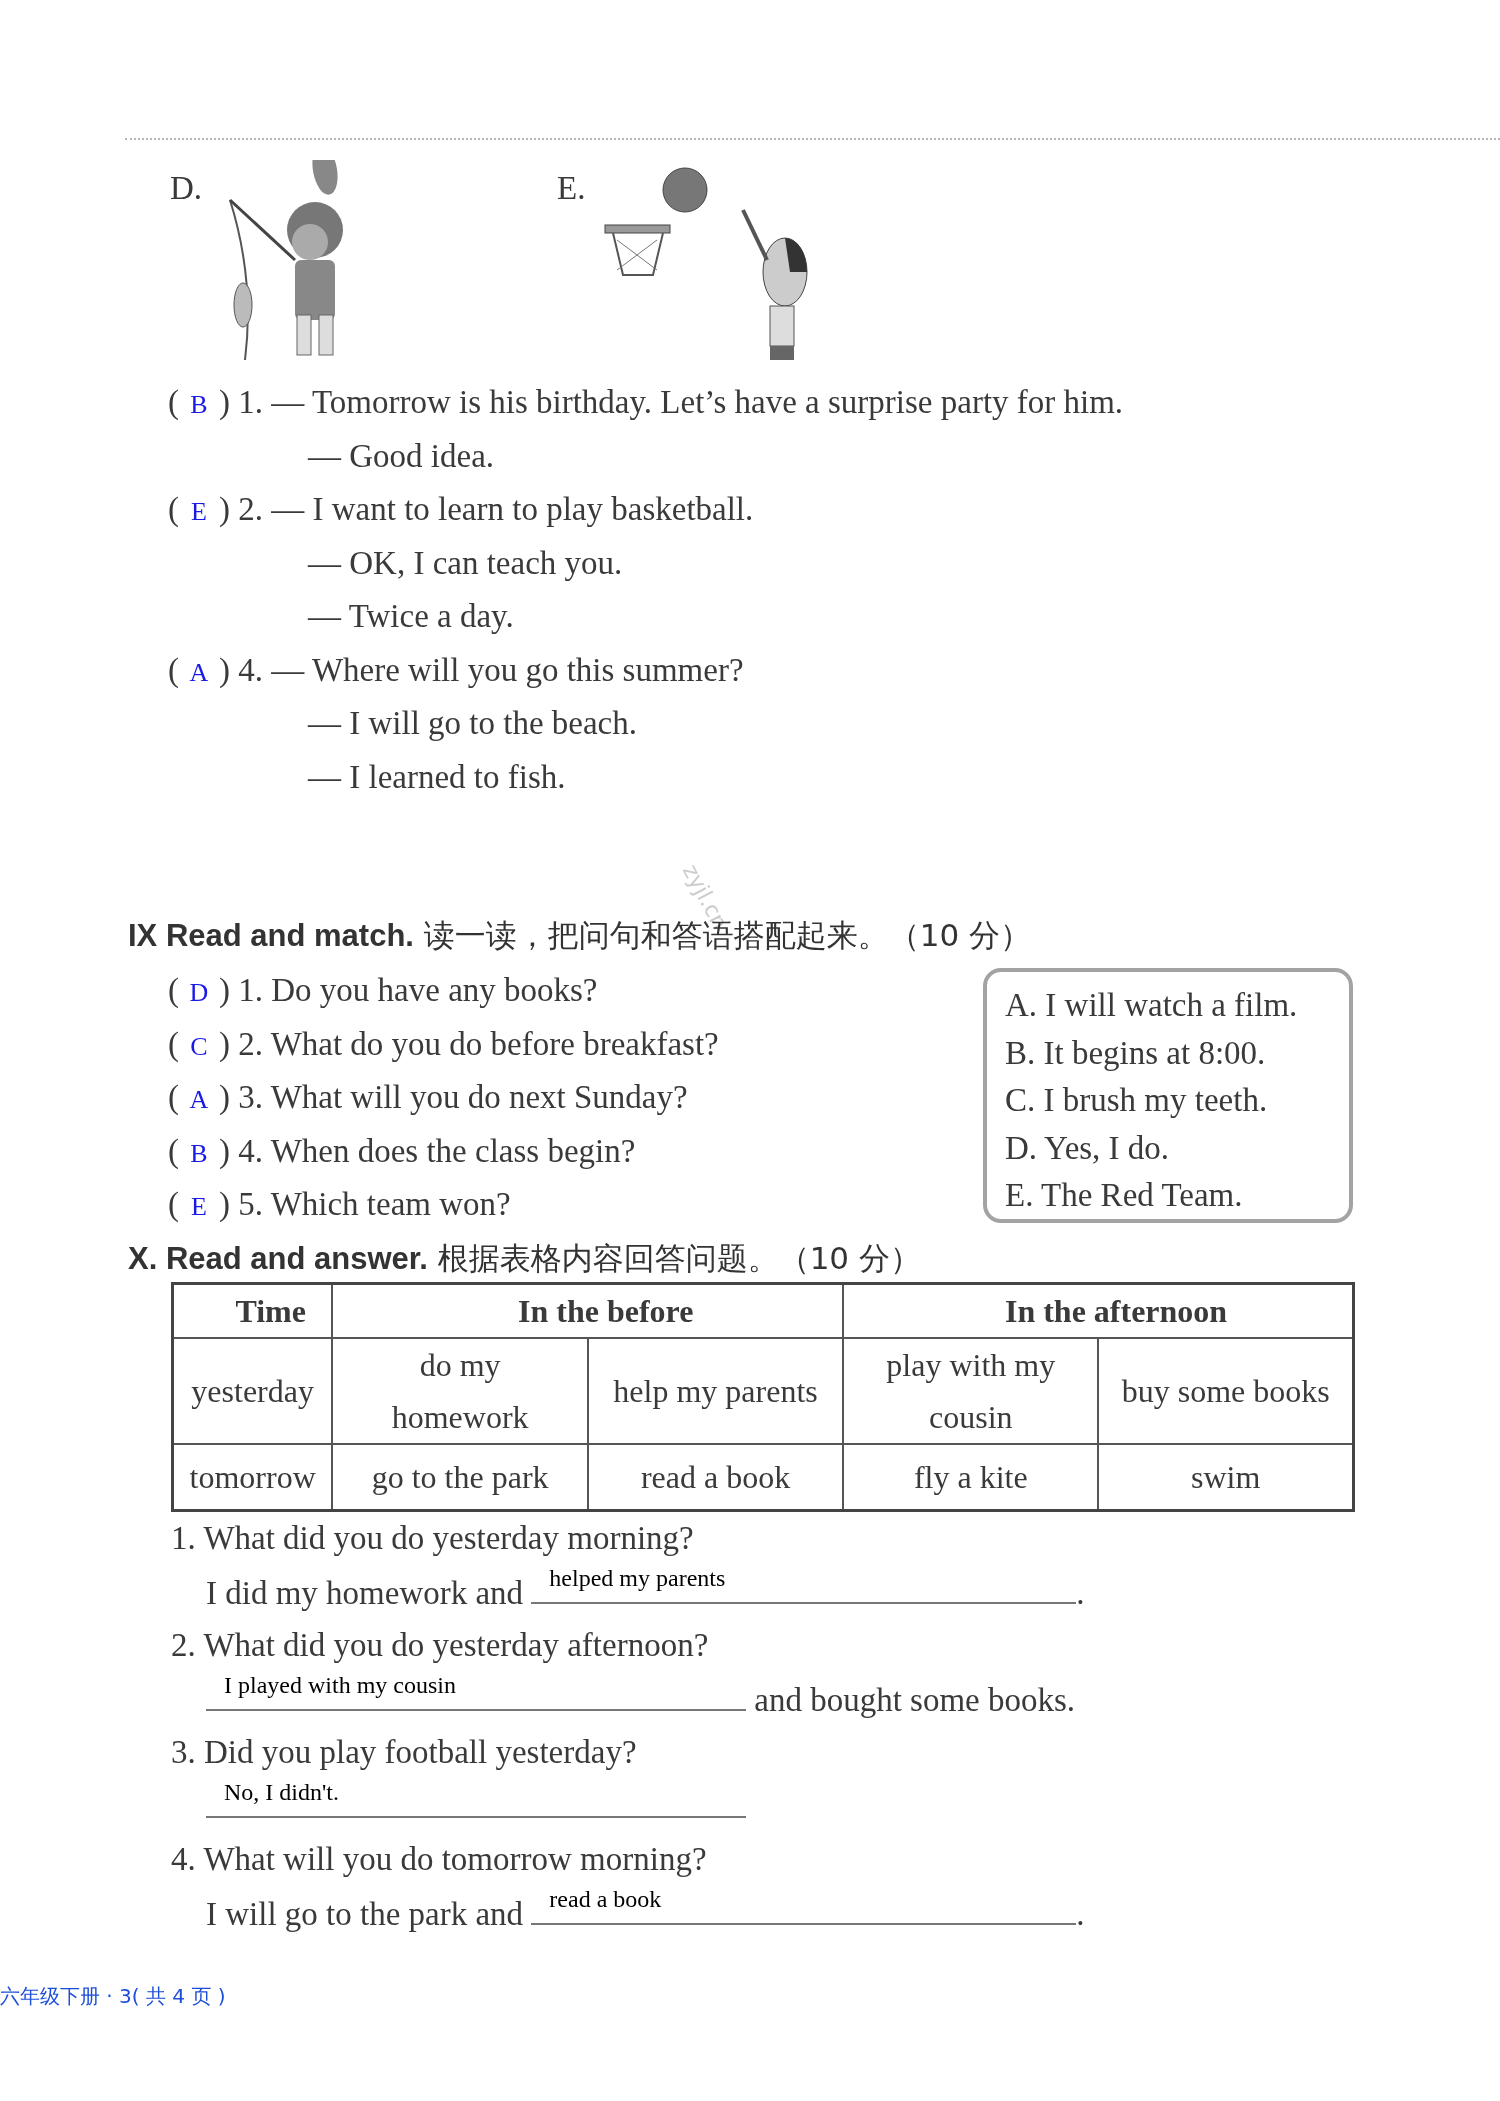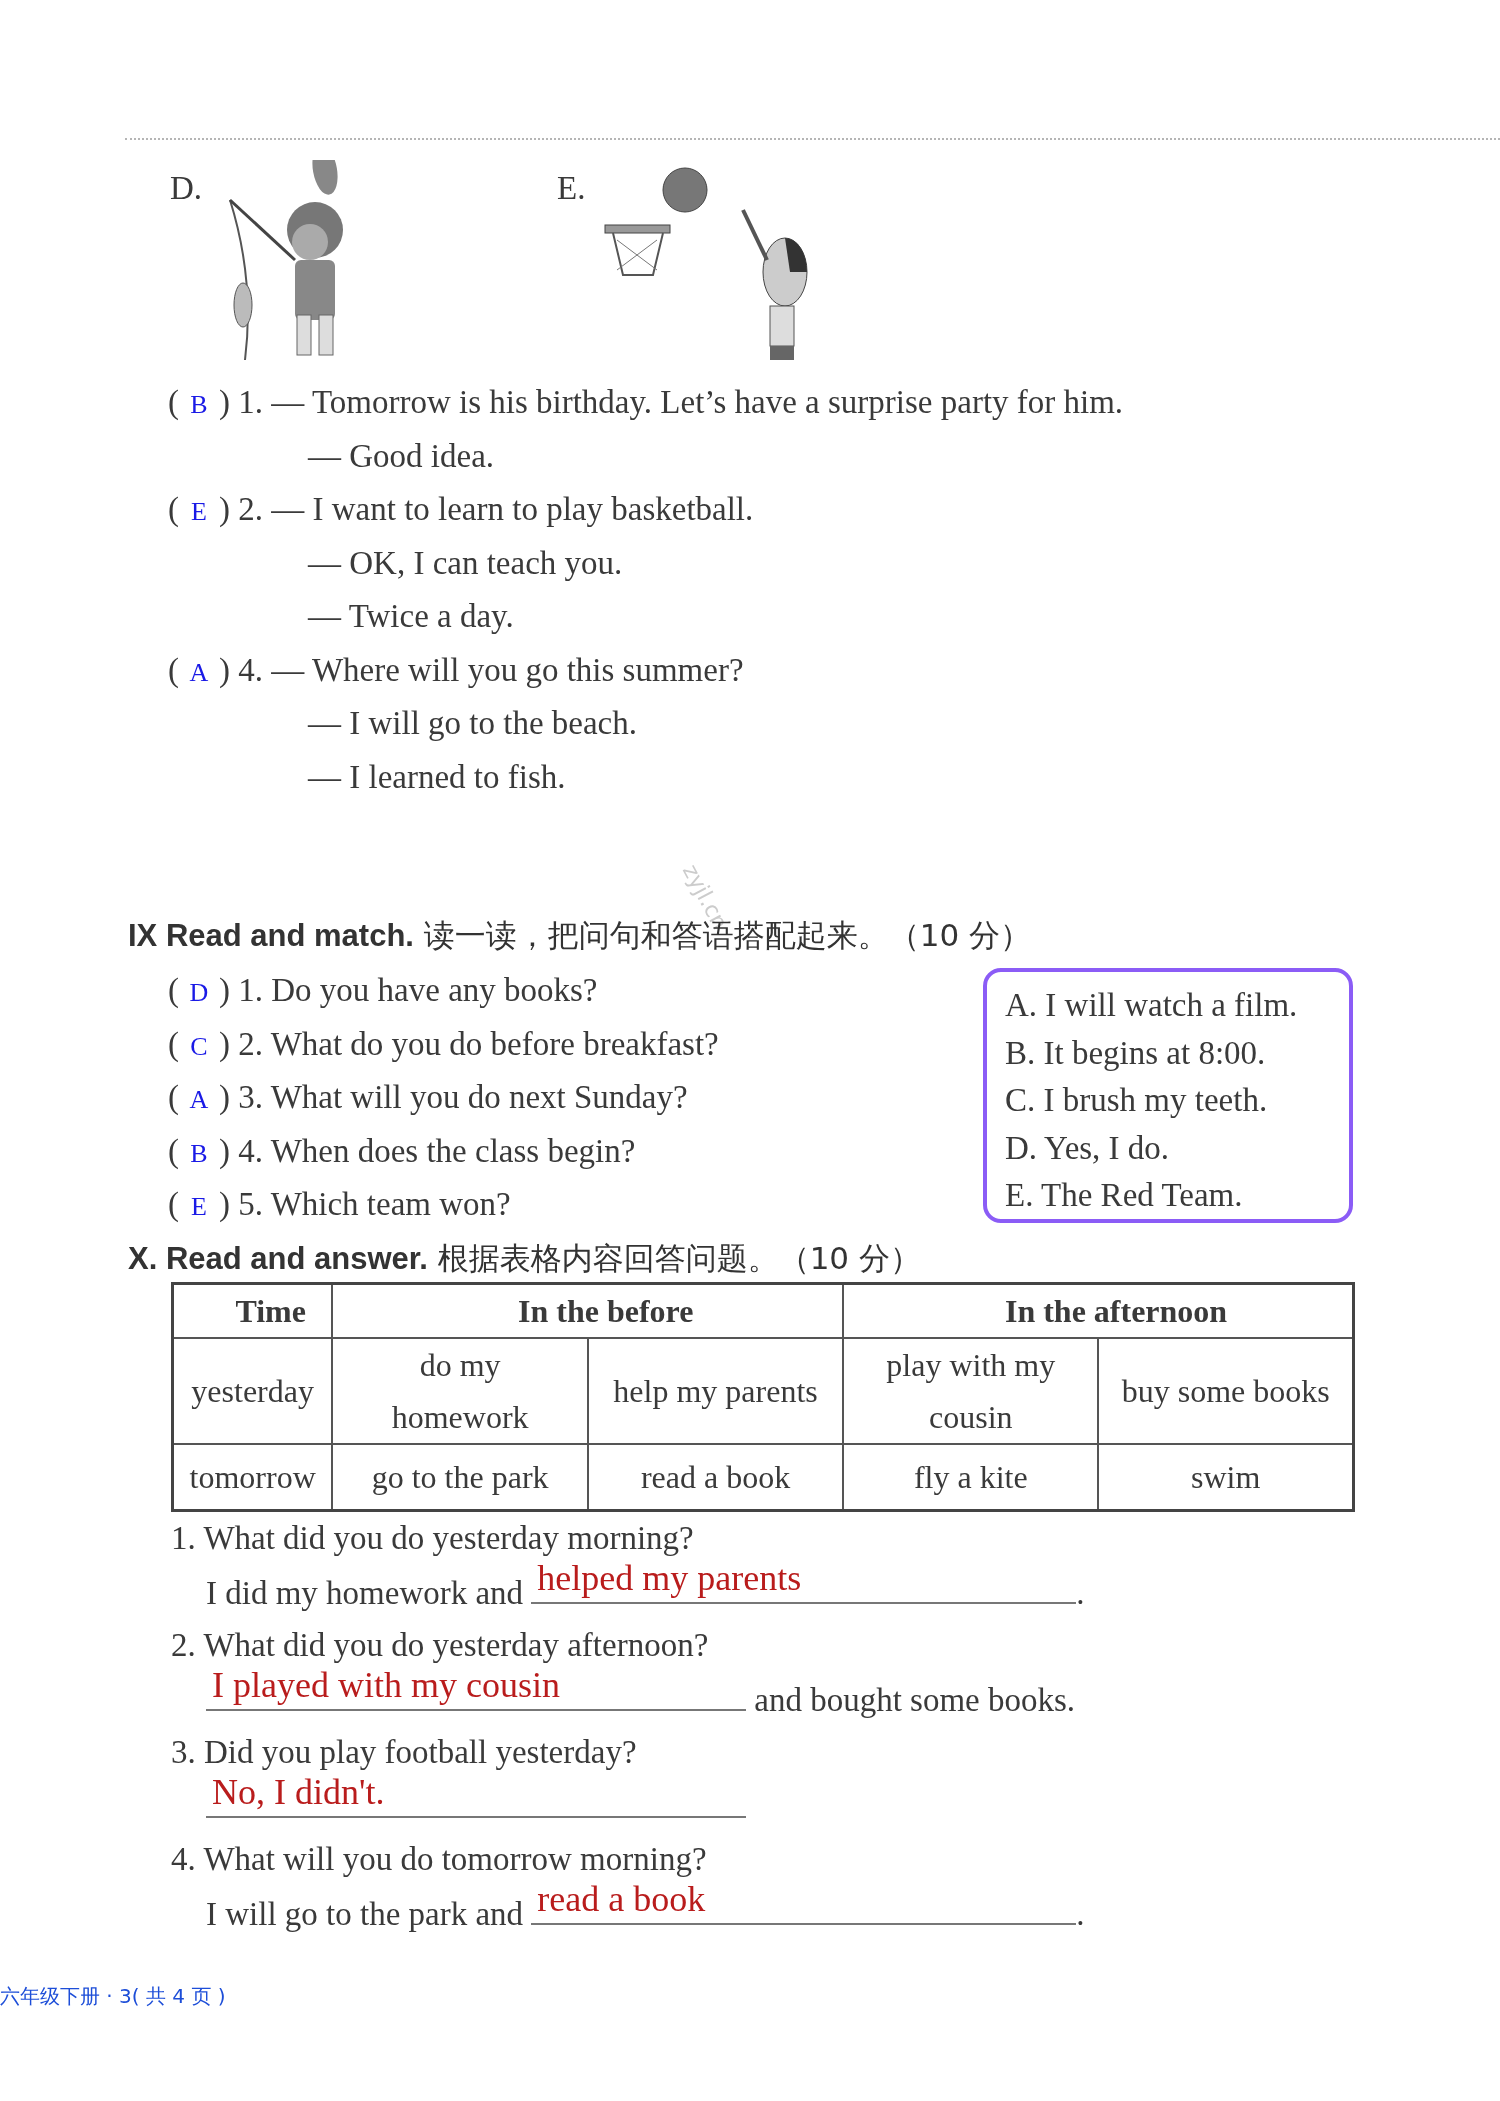--- a/index.html
+++ b/index.html
@@ -6,28 +6,28 @@
   body{width:1500px;height:2101px;position:relative;overflow:hidden;
        font-family:"Liberation Serif","DejaVu Serif",serif;color:#3a3a3a;}
   .abs{position:absolute;}
   .dotted{left:125px;top:138px;width:1375px;border-top:2px dotted #b5b5b5;}
   .serif{font-family:"Liberation Serif","DejaVu Serif",serif;font-size:33px;line-height:40px;white-space:nowrap;}
   .ans{color:#1a1ae6;font-size:26px;}
   .bl{display:inline-block;width:40px;text-align:center;}
   .pic-label{font-size:33px;}
   .heading{font-family:"Liberation Sans","DejaVu Sans",sans-serif;font-weight:bold;font-size:31px;color:#333;white-space:nowrap;}
   .heading .cn{font-weight:normal;font-family:"DejaVu Sans",sans-serif;}
-  .optbox{left:983px;top:968px;width:370px;height:255px;border:4px solid #8b5cf6;border-radius:18px;box-sizing:border-box;padding:10px 0 0 18px;}
+  .optbox{left:983px;top:968px;width:370px;height:255px;border:4px solid #a3a3a3;border-radius:18px;box-sizing:border-box;padding:10px 0 0 18px;}
   .optbox div{font-size:33px;line-height:47.5px;white-space:nowrap;}
   table.sched{position:absolute;left:171px;top:1282px;width:1184px;border-collapse:collapse;}
   table.sched td{border:2px solid #555;text-align:center;font-size:32px;line-height:52px;padding:0;color:#3a3a3a;}
   table.sched tr.hdr td{font-weight:bold;height:50px;padding-left:36px;}
   table.sched{border:3px solid #444;}
   .line{display:inline-block;border-bottom:2px solid #777;vertical-align:baseline;position:relative;}
-  .line .fill{position:absolute;left:6px;bottom:4px;color:#b91c1c;font-size:36px;white-space:nowrap;}
+  .line .fill{position:absolute;left:18px;bottom:4px;color:#000000;font-size:24px;white-space:nowrap;}
   .footer{left:0;width:1500px;top:1983px;text-align:left;font-family:"DejaVu Sans",sans-serif;font-size:20px;color:#1d4ed8;}
   .wm{left:700px;top:860px;transform:rotate(62deg);transform-origin:left top;font-family:"DejaVu Sans",sans-serif;font-size:22px;color:#ccc;}
 </style>
 </head>
 <body>
 
 <div class="abs dotted"></div>
 
 <div class="abs pic-label serif" style="left:170px;top:168px;">D.</div>
 <svg class="abs" style="left:215px;top:160px;" width="180" height="200">

